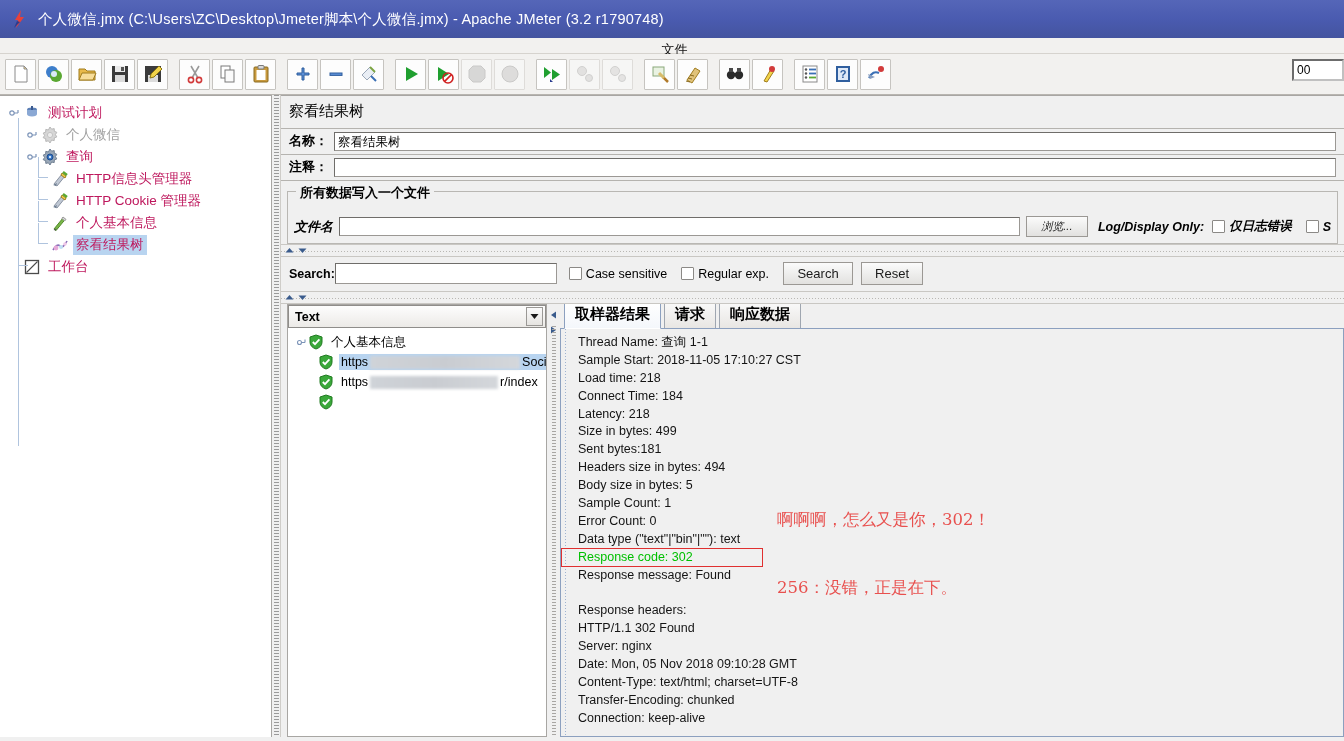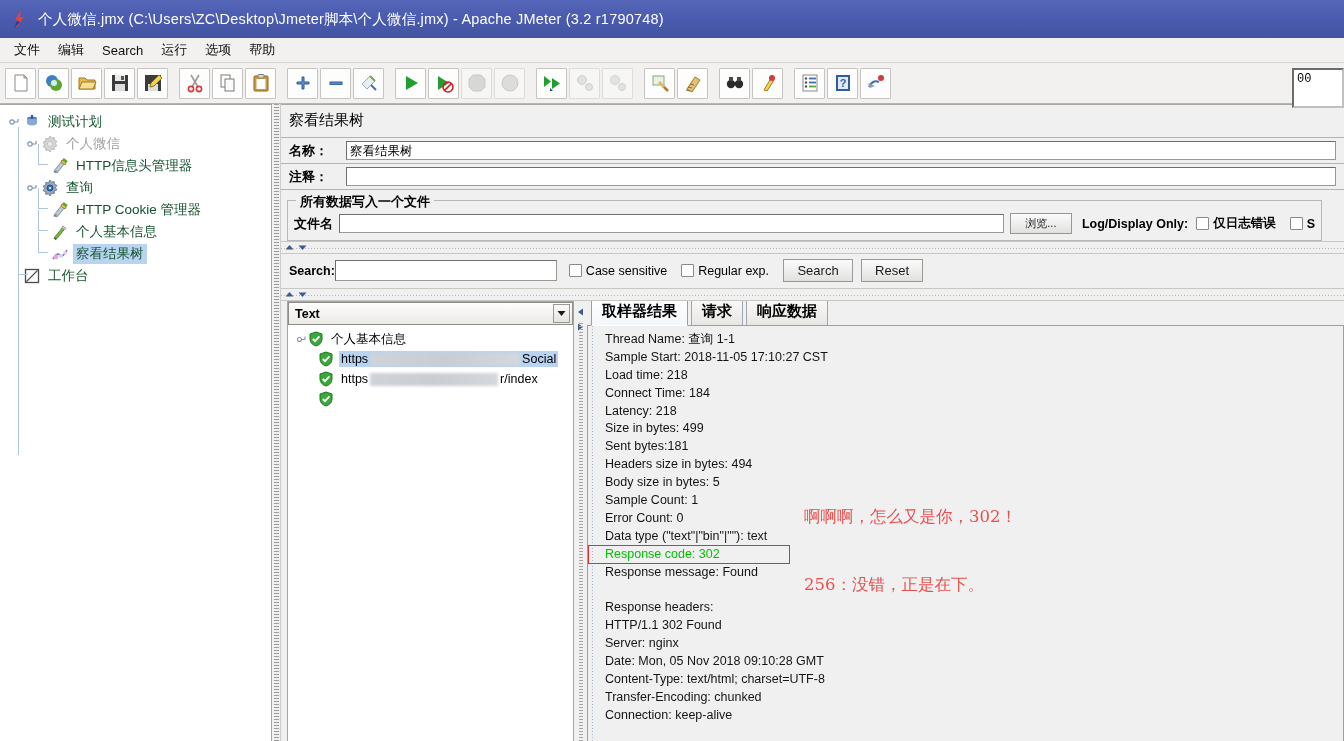--- a/index.html
+++ b/index.html
@@ -28,25 +28,26 @@
     flex: none;
     position: relative;
   }
   #titlebar .tb-text {
     font-size: 14.5px;
     letter-spacing: 0.2px;
   }
 
   
   #menubar {
-    height: 25px;
+    height: 16px;
     background: #f2f1ef;
     border-bottom: 1px solid #d6d3ce;
     display: flex; align-items: center;
     padding-left: 5px;
+    flex-direction: column;
   }
   #menubar .menu-item {
     padding: 3px 9px;
     font-size: 13px;
     color: #101010;
     cursor: default;
   }
 
   
   #toolbar {
@@ -67,24 +68,24 @@
     cursor: default;
     position: relative;
     flex: none;
   }
   .tb-sep { width: 9px; flex: none; }
   .tb-btn.dim { opacity: .45; }
   .tb-btn svg { display:block; }
   #err-counter {
     position: absolute;
     right: 0px; top: 5px;
-    width: 52px; height: 40px;
+    width: 52px; height: 22px;
     border: 2px inset #c0c0c0;
     background: #ffffff;
-    font-family: Liberation Mono, monospace;
+    font-family: Liberation Sans, sans-serif;
     font-size: 12px;
     line-height: 18px;
     padding-left: 3px;
     color: #000;
     overflow: hidden;
   }
 
   
   #main {
     display: flex;
@@ -138,21 +139,21 @@
     flex: none;
   }
   .tnode .ticon {
     width: 20px; height: 20px;
     display: flex; align-items: center; justify-content: center;
     flex: none;
     margin-right: 3px;
   }
   .tnode .tlabel {
     font-size: 13.5px;
-    color: #14532d;
+    color: #be185d;
     padding: 1px 3px;
   }
   .tnode.disabled .tlabel { color: #a0a0a0; }
   .tnode.selected .tlabel { background: #b8d4f0; }
   .indent1 { padding-left: 18px; }
   .indent2 { padding-left: 44px; }
   .tline {
     position: absolute;
     border-left: 1px solid #b0c4de;
   }
@@ -162,24 +163,23 @@
     border-bottom: 1px solid #b0c4de;
     width: 10px;
   }
   #rp-title {
     font-size: 15px;
     padding: 6px 8px 7px 8px;
     background: #f0f0f0;
     border-bottom: 1px solid #b5b3af;
   }
   .field-row {
-    display: flex; align-items: center;
+    display: flex; align-items: flex-start;
     padding: 3px 8px;
     background: #f0f0f0;
-    gap: 12px;
   }
   .field-label {
     font-size: 13px; font-weight: bold;
     color: #000;
     margin-right: 6px;
     flex: none;
   }
   .jtext {
     flex: 1;
     height: 19px;
@@ -191,34 +191,34 @@
     padding: 1px 3px;
     line-height: 16px;
     color: #000;
     white-space: nowrap;
     overflow: hidden;
   }
   .sep-line { height:1px; background:#b5b3af; }
 
   
   .groupbox {
-    margin: 4px 22px 0 6px;
+    margin: 4px 6px 0 6px;
     border: 1px solid #b9b7b3;
-    padding: 0 6px 6px 6px;
+    padding: 12px 6px 6px 6px;
     position: relative;
     background: #f0f0f0;
   }
   .groupbox > .gb-title {
     position: absolute;
     top: -8px; left: 8px;
     background: #f0f0f0;
     padding: 0 4px;
     font-size: 13px; font-weight: bold;
   }
-  .gb-inner { display: flex; align-items: center; margin-top: 12px; }
+  .gb-inner { display: flex; align-items: center; margin-top: 12px; font-style: italic; }
 
   .jbutton {
     border: 1px solid #9b9894;
     background: linear-gradient(to bottom,#fbfbfb 0%, #eeeeed 50%, #e2e1df 100%);
     font-size: 12px;
     padding: 3px 10px;
     color: #1a1a1a;
     cursor: default;
     border-radius: 0;
     white-space: nowrap;
@@ -268,21 +268,21 @@
   }
 
   
   #lower {
     flex: 1;
     display: flex;
     overflow: hidden;
     background: #f0f0f0;
   }
   #result-tree-pane {
-    width: 287px;
+    width: 260px;
     flex: none;
     display: flex; flex-direction: column;
     border: 1px solid #a8a6a3;
     background: #fff;
     margin-left: 6px;
   }
   .jcombo {
     height: 23px;
     border: 1px solid #8f8d8a;
     background: linear-gradient(to bottom,#fdfdfd,#eceae7);
@@ -649,48 +649,48 @@
         </span>
         <span class="ticon">
           <svg width="18" height="18" viewBox="0 0 18 18">
               <path d="M9 1 l1.6 2.2 2.6-.6 .1 2.7 2.5 1-1.4 2.3 1.4 2.3-2.5 1-.1 2.7-2.6-.6L9 17l-1.6-2.2-2.6.6-.1-2.7-2.5-1L3.6 9.4 2.2 7.1l2.5-1 .1-2.7 2.6 .6z" fill="#d6d6d6" stroke="#b8b8b8"></path>
               <circle cx="9" cy="9" r="2.6" fill="#ececec" stroke="#c4c4c4"></circle>
             </svg>
         </span>
         <span class="tlabel">个人微信</span>
       </div>
 
+      <div class="tnode indent1">
+        <span class="handle">
+          <svg width="12" height="12" viewBox="0 0 12 12">
+              <circle cx="4" cy="6" r="2.2" fill="none" stroke="#7c94b8" stroke-width="1.2"></circle>
+              <path d="M6 6 h4 M10 6 v-3" stroke="#7c94b8" stroke-width="1.2" fill="none"></path>
+            </svg>
+        </span>
+        <span class="ticon">
+          <svg width="18" height="18" viewBox="0 0 18 18">
+              <path d="M9 1 l1.6 2.2 2.6-.6 .1 2.7 2.5 1-1.4 2.3 1.4 2.3-2.5 1-.1 2.7-2.6-.6L9 17l-1.6-2.2-2.6.6-.1-2.7-2.5-1L3.6 9.4 2.2 7.1l2.5-1 .1-2.7 2.6 .6z" fill="#9aa8b8" stroke="#6f7f92"></path>
+              <circle cx="9" cy="9" r="3" fill="#2f6fc0" stroke="#1f4f90"></circle>
+              <circle cx="9" cy="9" r="1.2" fill="#cfe2f7"></circle>
+            </svg>
+        </span>
+        <span class="tlabel">查询</span>
+      </div>
+
       <div class="tnode indent2">
         <span class="elbow" style="left:32px;top:-11px;height:21px;"></span>
         <span class="ticon">
           <svg width="18" height="18" viewBox="0 0 18 18">
               <path d="M3 14 L11 4 l3 2 -8 10 z" fill="#c0c8d4" stroke="#8a93a2"></path>
               <path d="M11 3 l4 3 -1 2 -4-3z" fill="#f2d44a" stroke="#a07c1e"></path>
               <path d="M2 15 l3 1 1-3z" fill="#6f7f92"></path>
               <path d="M12 2 l4 3" stroke="#5aa832" stroke-width="2.4"></path>
             </svg>
         </span>
         <span class="tlabel">HTTP信息头管理器</span>
-      </div>
-
-      <div class="tnode indent1">
-        <span class="handle">
-          <svg width="12" height="12" viewBox="0 0 12 12">
-              <circle cx="4" cy="6" r="2.2" fill="none" stroke="#7c94b8" stroke-width="1.2"></circle>
-              <path d="M6 6 h4 M10 6 v-3" stroke="#7c94b8" stroke-width="1.2" fill="none"></path>
-            </svg>
-        </span>
-        <span class="ticon">
-          <svg width="18" height="18" viewBox="0 0 18 18">
-              <path d="M9 1 l1.6 2.2 2.6-.6 .1 2.7 2.5 1-1.4 2.3 1.4 2.3-2.5 1-.1 2.7-2.6-.6L9 17l-1.6-2.2-2.6.6-.1-2.7-2.5-1L3.6 9.4 2.2 7.1l2.5-1 .1-2.7 2.6 .6z" fill="#9aa8b8" stroke="#6f7f92"></path>
-              <circle cx="9" cy="9" r="3" fill="#2f6fc0" stroke="#1f4f90"></circle>
-              <circle cx="9" cy="9" r="1.2" fill="#cfe2f7"></circle>
-            </svg>
-        </span>
-        <span class="tlabel">查询</span>
       </div>
 
       <div class="tnode indent2">
         <span class="elbow" style="left:32px;top:-11px;height:21px;"></span>
         <span class="ticon">
           <svg width="18" height="18" viewBox="0 0 18 18">
               <path d="M3 14 L11 4 l3 2 -8 10 z" fill="#c0c8d4" stroke="#8a93a2"></path>
               <path d="M11 3 l4 3 -1 2 -4-3z" fill="#f2d44a" stroke="#a07c1e"></path>
               <path d="M2 15 l3 1 1-3z" fill="#6f7f92"></path>
               <path d="M12 2 l4 3" stroke="#5aa832" stroke-width="2.4"></path>

